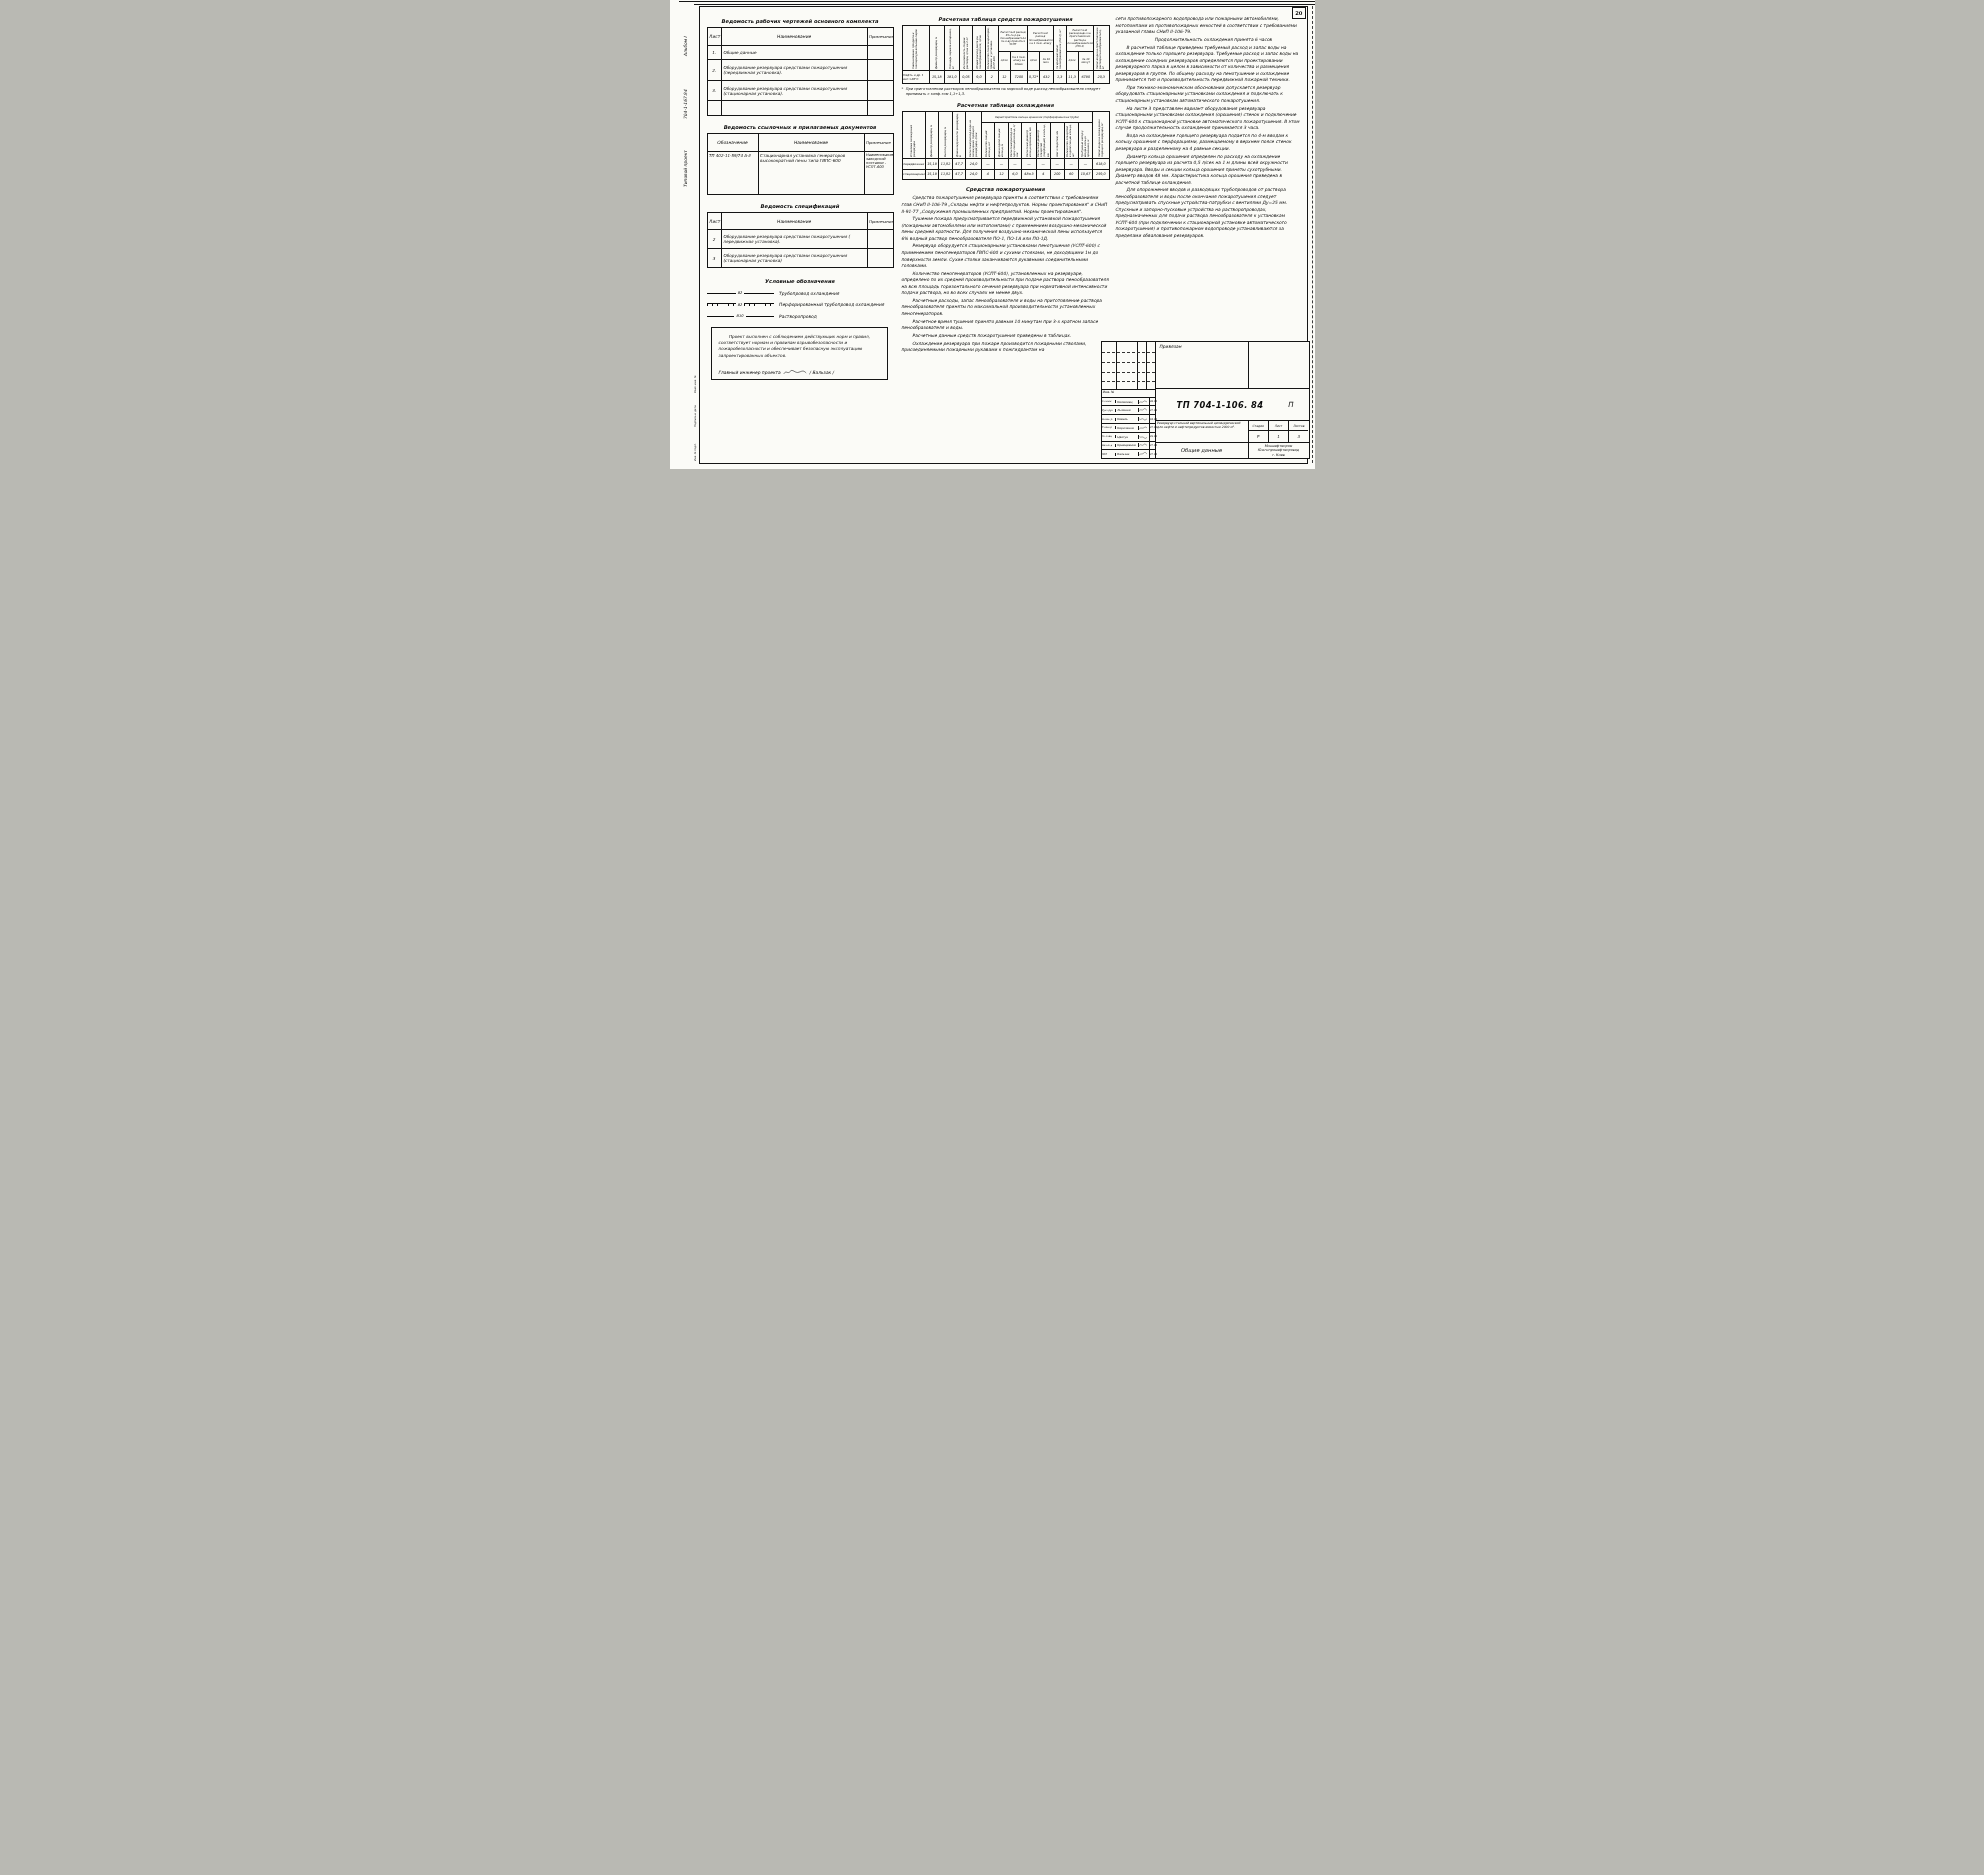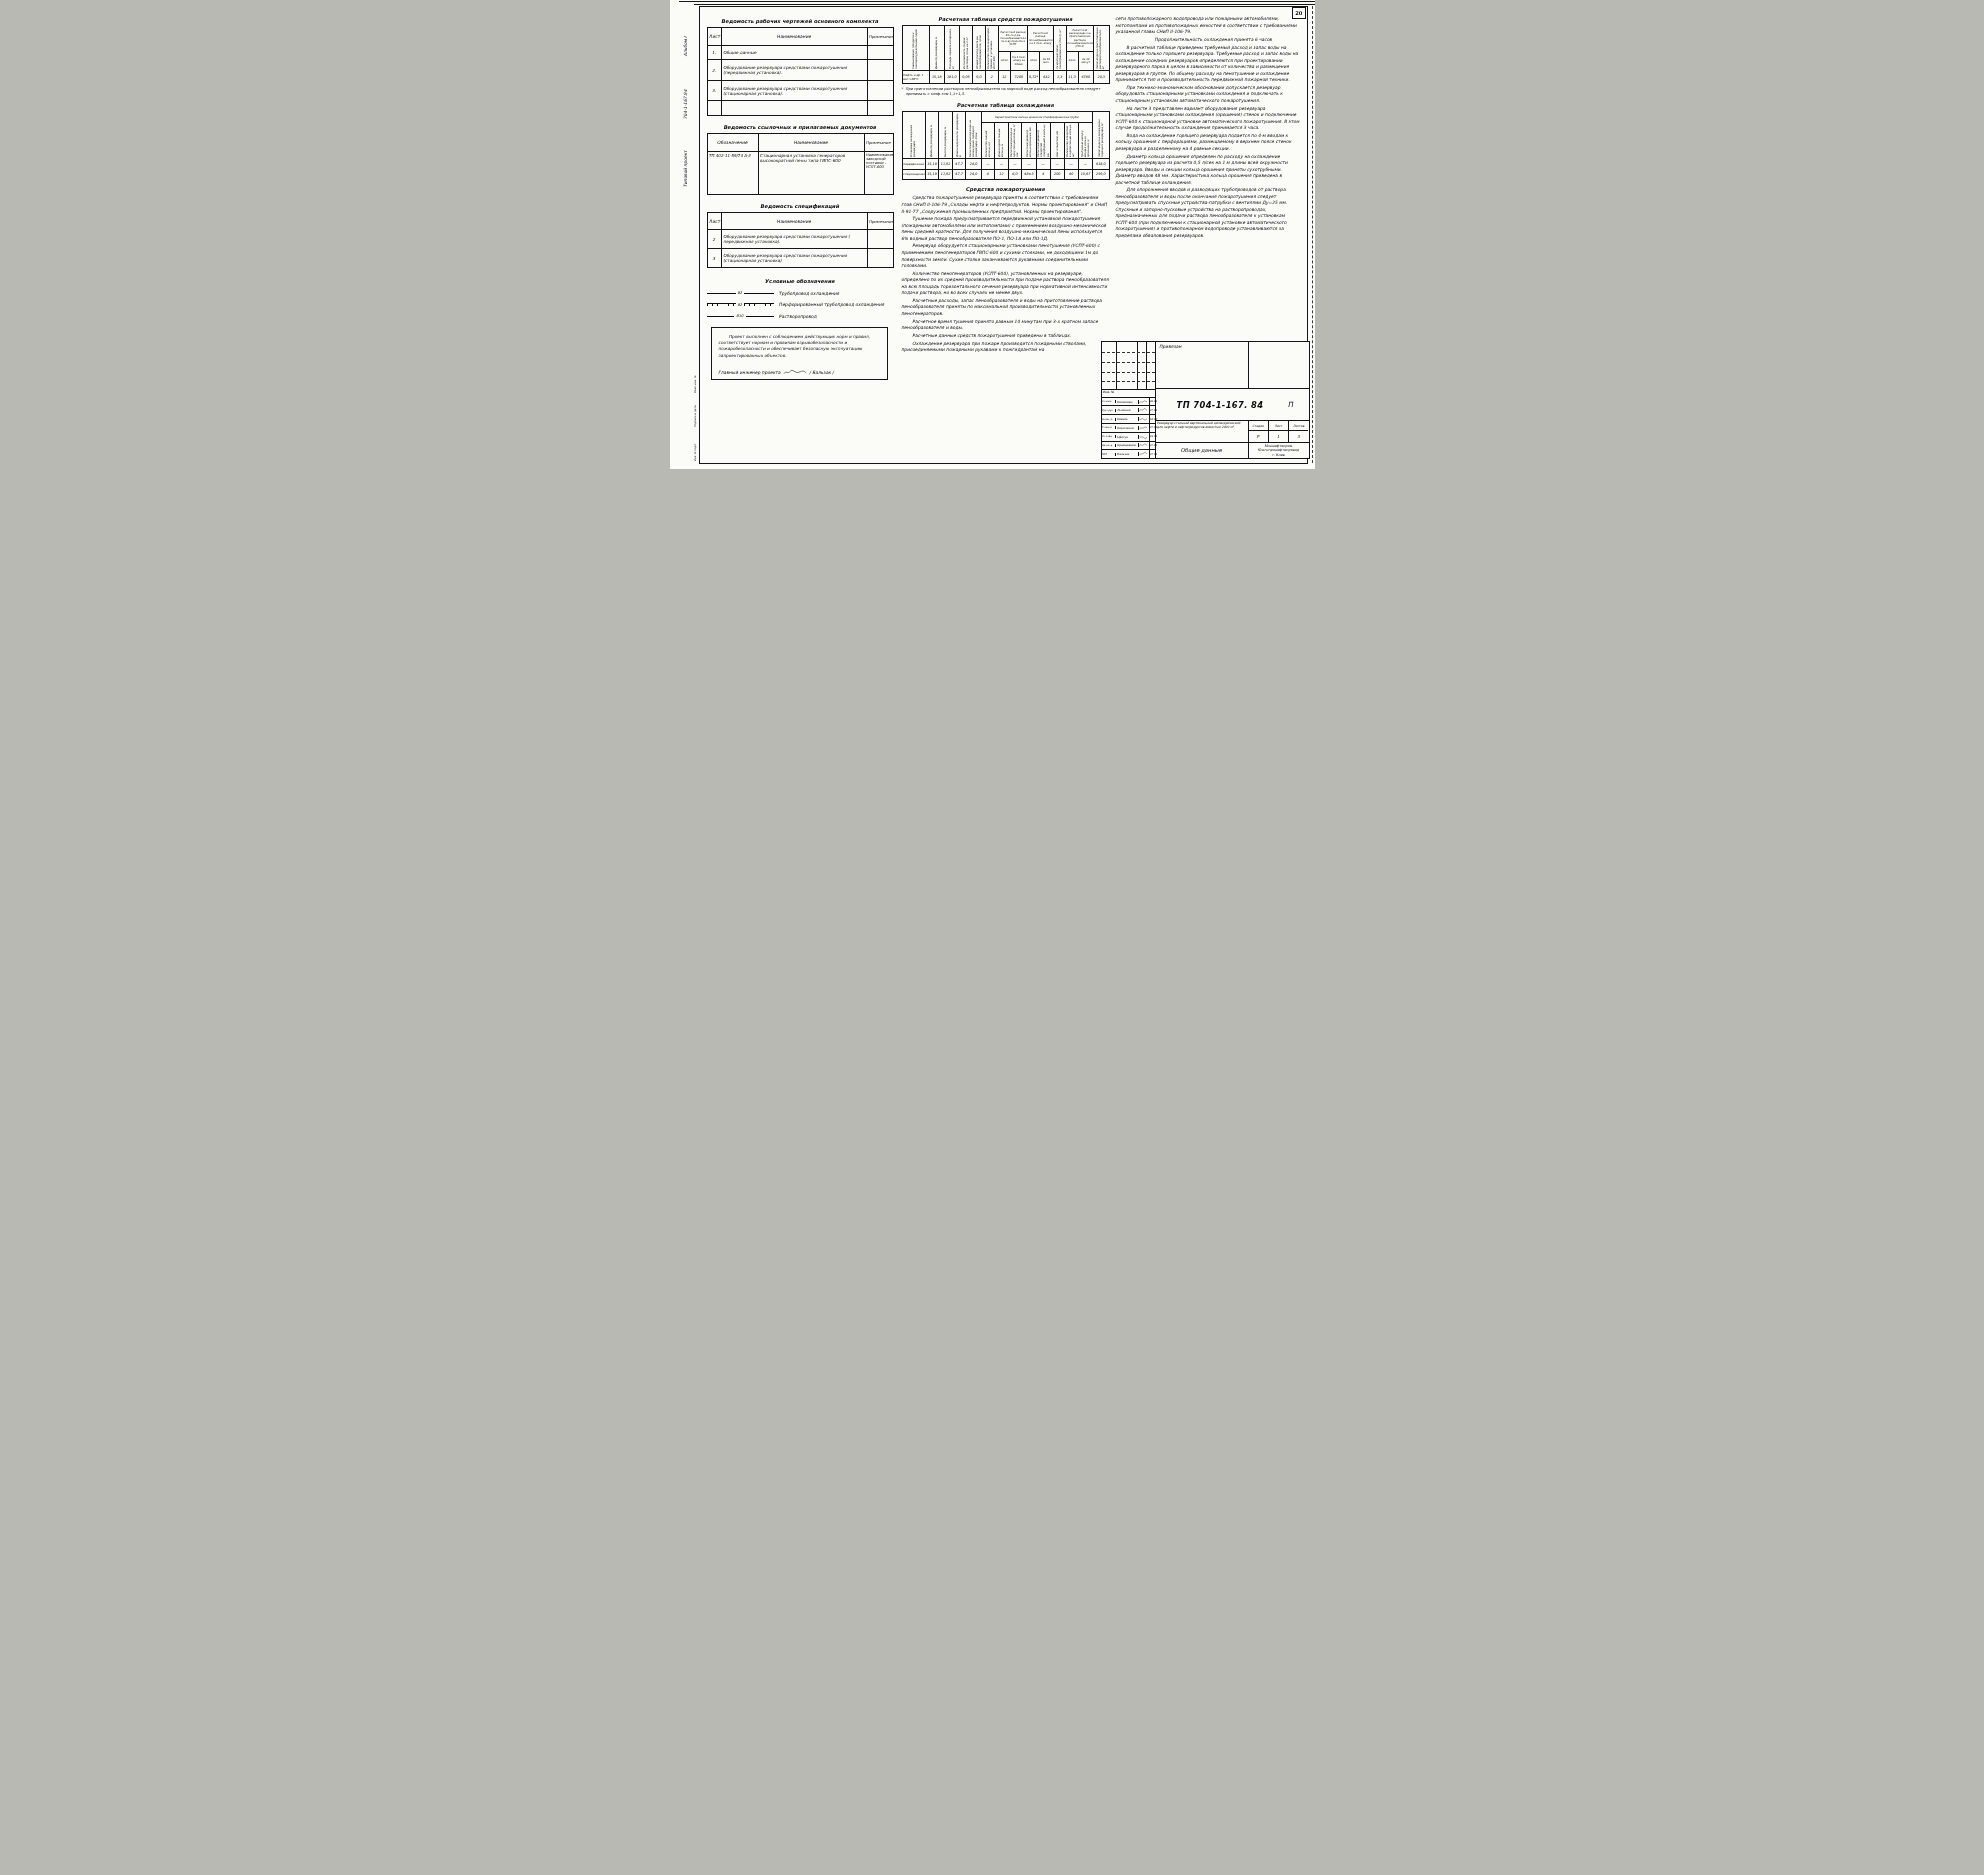--- a/index.html
+++ b/index.html
@@ -475,21 +475,21 @@
           <span class="pdate">27.05</span>
         </div>
       </div>
     </div>
     <div class="stampR">
       <div class="notecell">
         <span class="notetxt">Привязан</span>
         <span class="ndiv"></span>
       </div>
       <div class="codecell">
-        <span class="code">ТП 704-1-167. 84</span>
+        <span class="code">ТП 704-1-106. 84</span>
         <span class="suffix">П</span>
       </div>
       <div class="objrow">
         <div class="objtxt">Резервуар стальной вертикальный цилиндрический для нефти и нефтепродуктов емкостью 2000 м³.</div>
         <div class="stagebox">
           <div class="stagehdr">
             <div>Стадия</div>
             <div>Лист</div>
             <div>Листов</div>
           </div>

